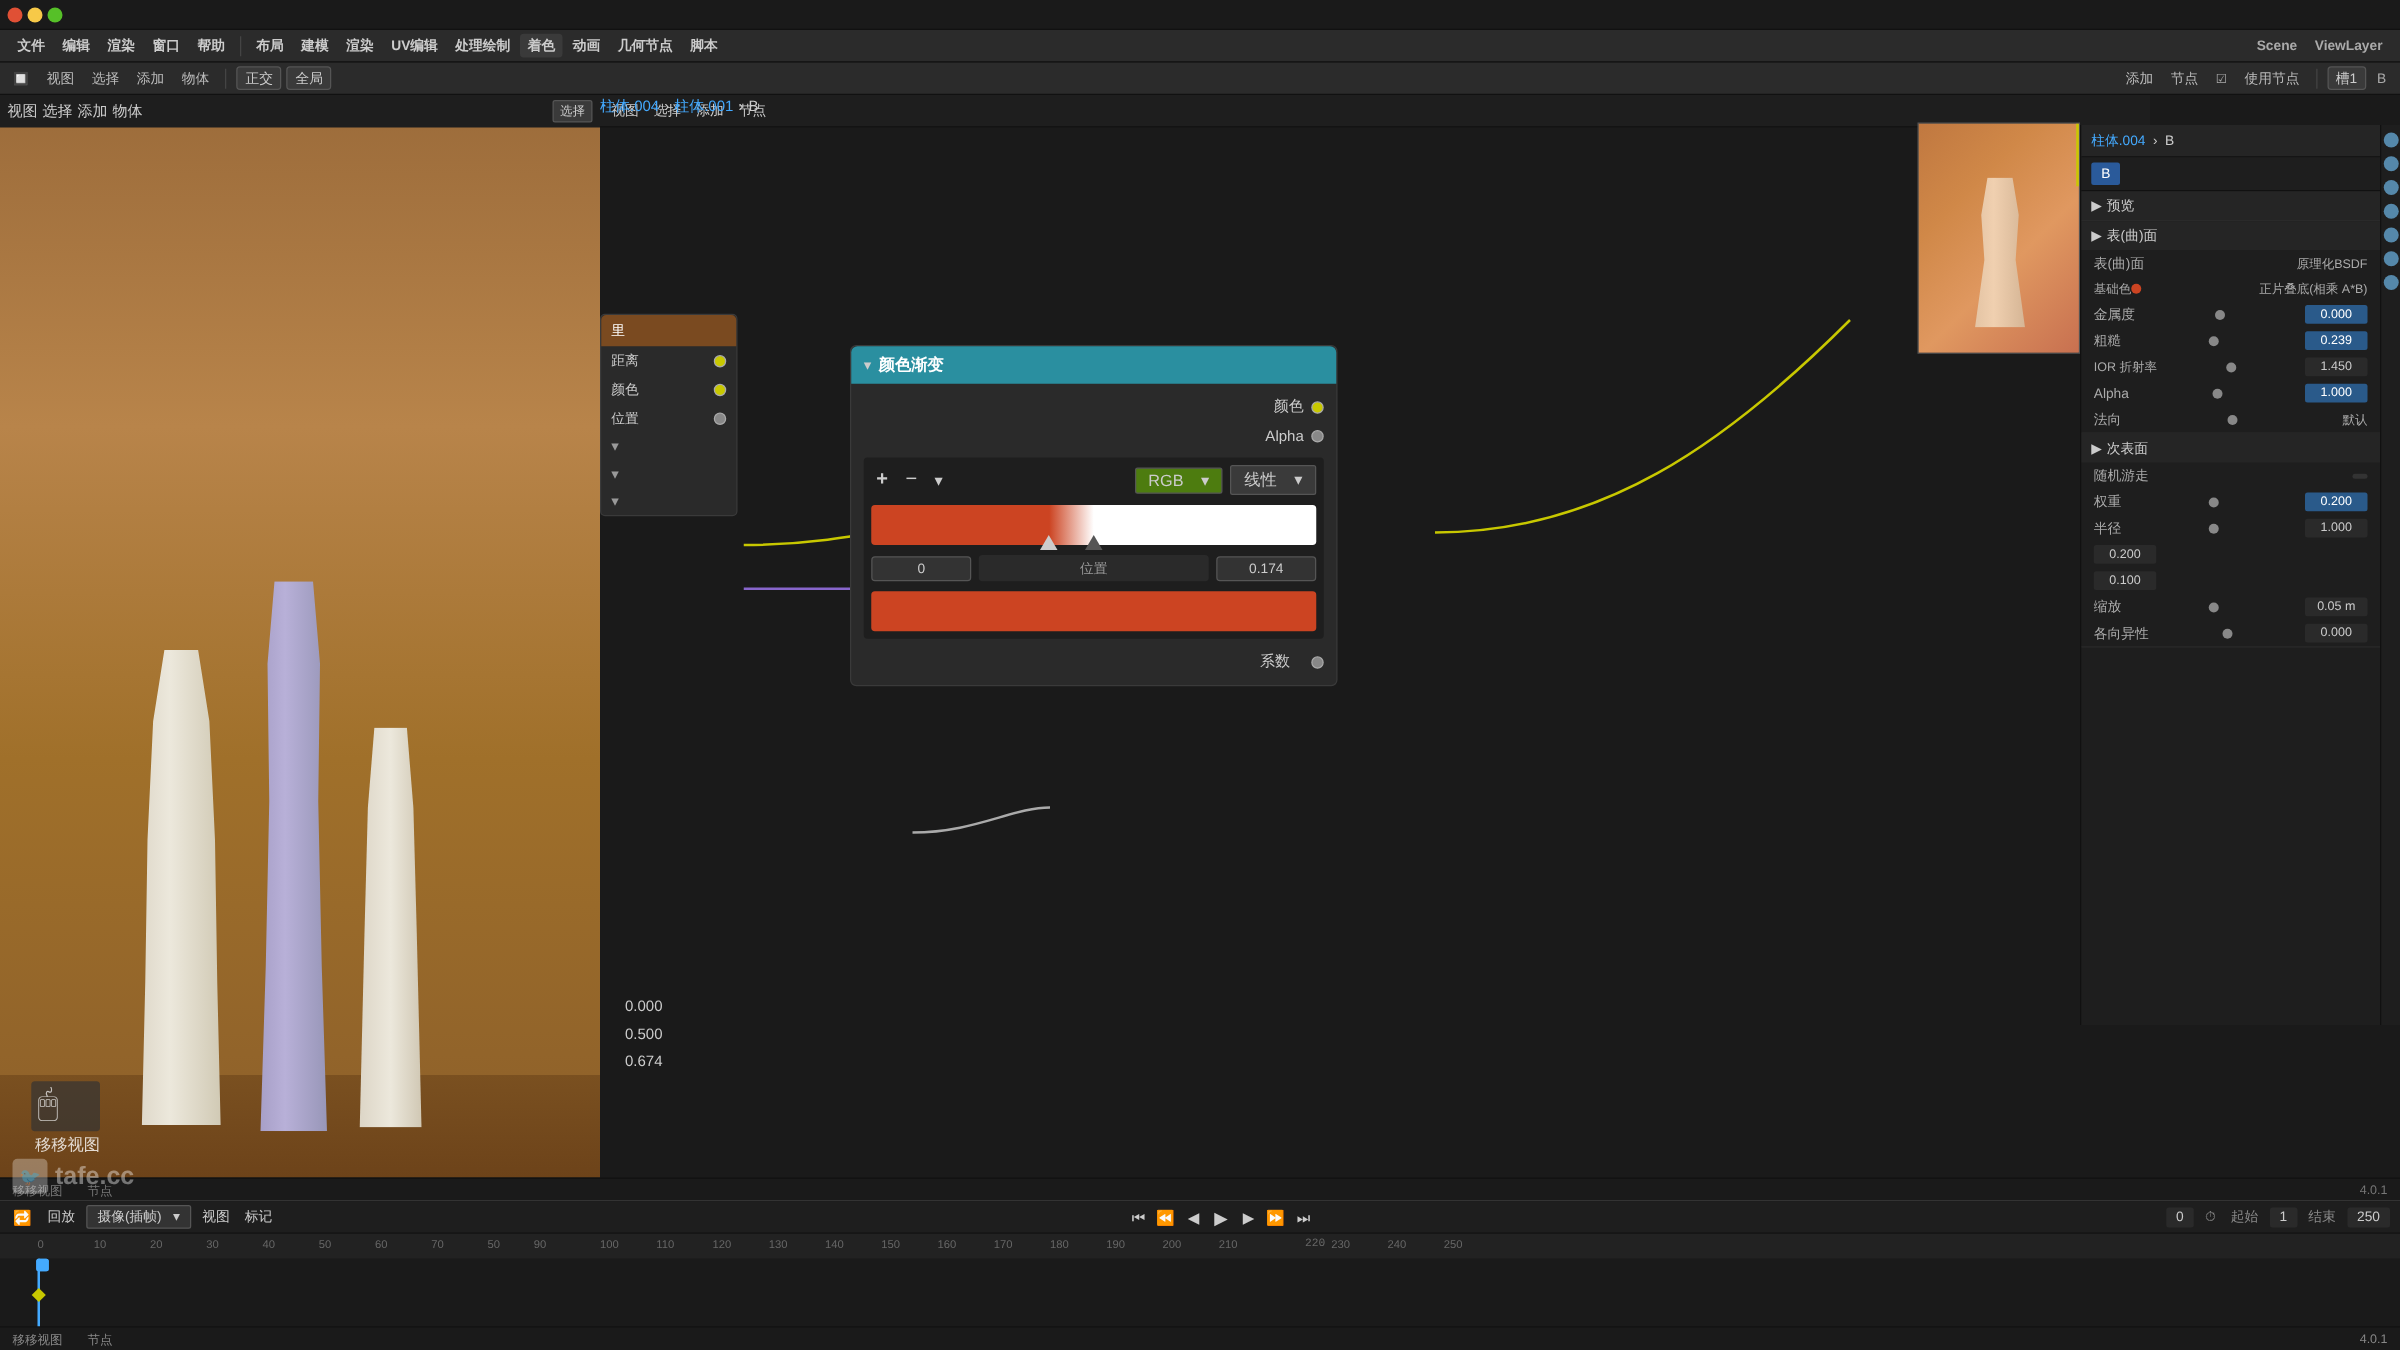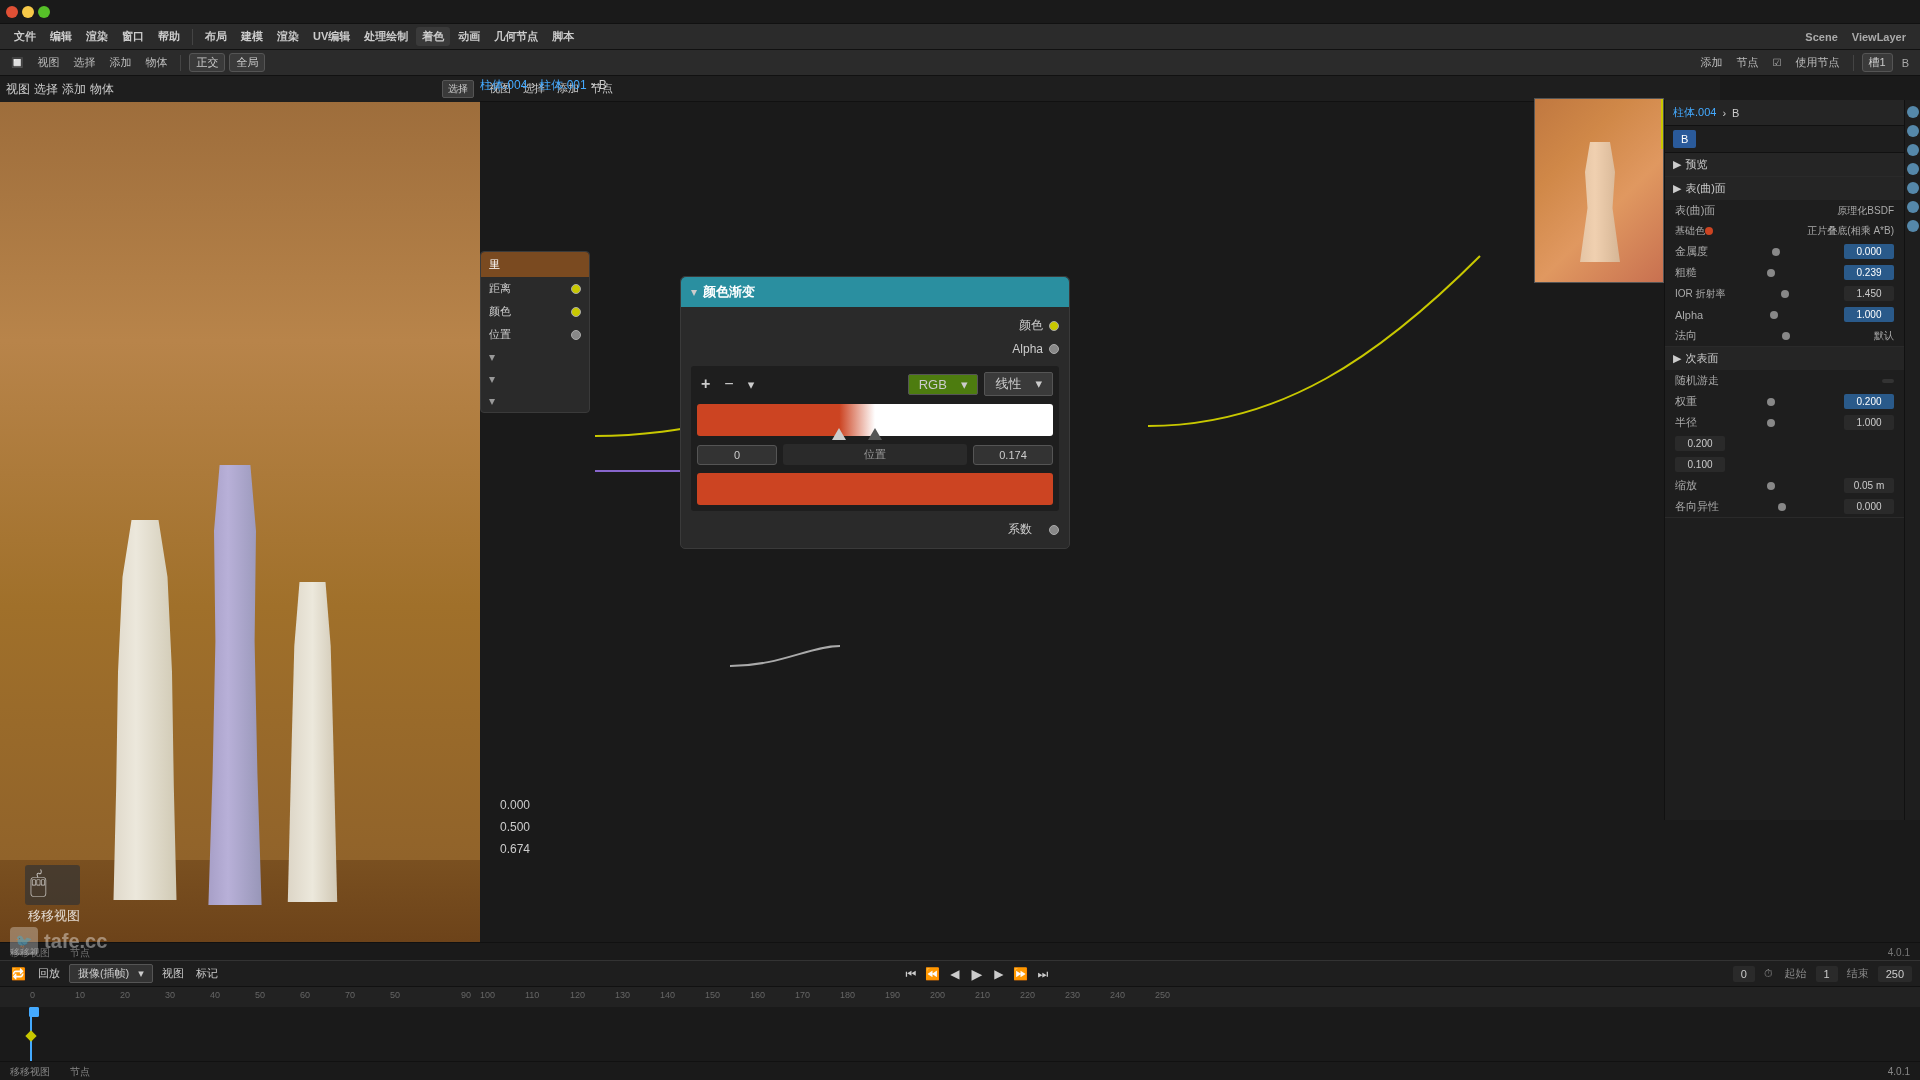--- a/index.html
+++ b/index.html
@@ -1015,34 +1015,34 @@
 
       <div class="tl-num" style="left:30px;">0</div>
       <div class="tl-num" style="left:75px;">10</div>
       <div class="tl-num" style="left:120px;">20</div>
       <div class="tl-num" style="left:165px;">30</div>
       <div class="tl-num" style="left:210px;">40</div>
       <div class="tl-num" style="left:255px;">50</div>
       <div class="tl-num" style="left:300px;">60</div>
       <div class="tl-num" style="left:345px;">70</div>
       <div class="tl-num" style="left:390px;">50</div>
-      <div class="tl-num" style="left:461px;">90</div>
+      <div class="tl-num" style="left:427px;">90</div>
       <div class="tl-num" style="left:480px;">100</div>
       <div class="tl-num" style="left:525px;">110</div>
       <div class="tl-num" style="left:570px;">120</div>
       <div class="tl-num" style="left:615px;">130</div>
       <div class="tl-num" style="left:660px;">140</div>
       <div class="tl-num" style="left:705px;">150</div>
       <div class="tl-num" style="left:750px;">160</div>
       <div class="tl-num" style="left:795px;">170</div>
       <div class="tl-num" style="left:840px;">180</div>
       <div class="tl-num" style="left:885px;">190</div>
       <div class="tl-num" style="left:930px;">200</div>
       <div class="tl-num" style="left:975px;">210</div>
-      <div class="tl-num" style="left:1020px;">220</div>
+      <div class="tl-num" style="left:1044px;font-family:Liberation Mono, monospace;">220</div>
       <div class="tl-num" style="left:1065px;">230</div>
       <div class="tl-num" style="left:1110px;">240</div>
       <div class="tl-num" style="left:1155px;">250</div>
     </div>
   </div>
 
   <div class="timeline-track">
 
     <div class="tl-cursor"></div>
     <div class="tl-cursor-head">

